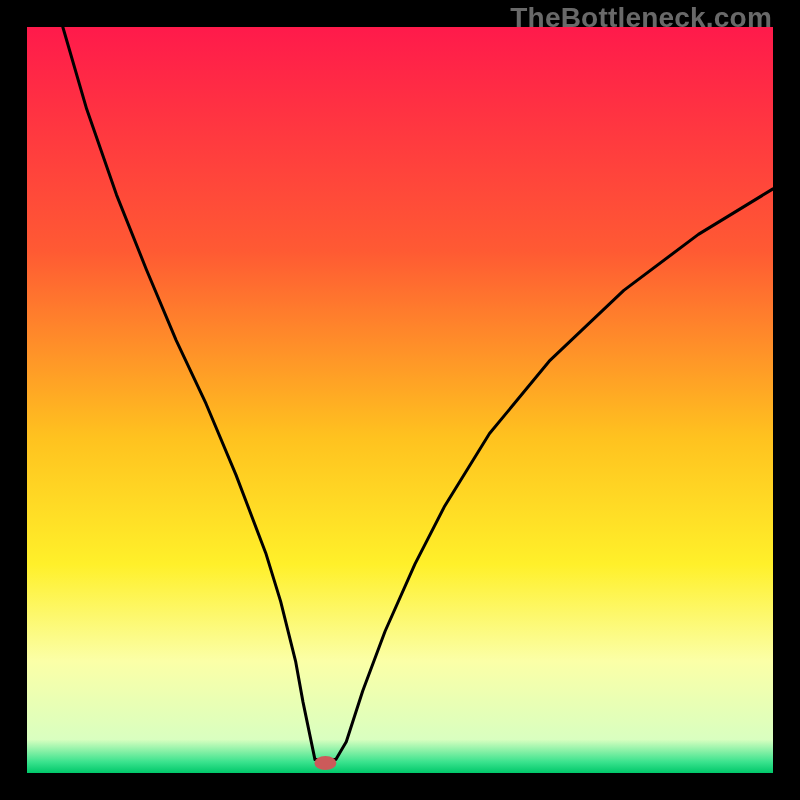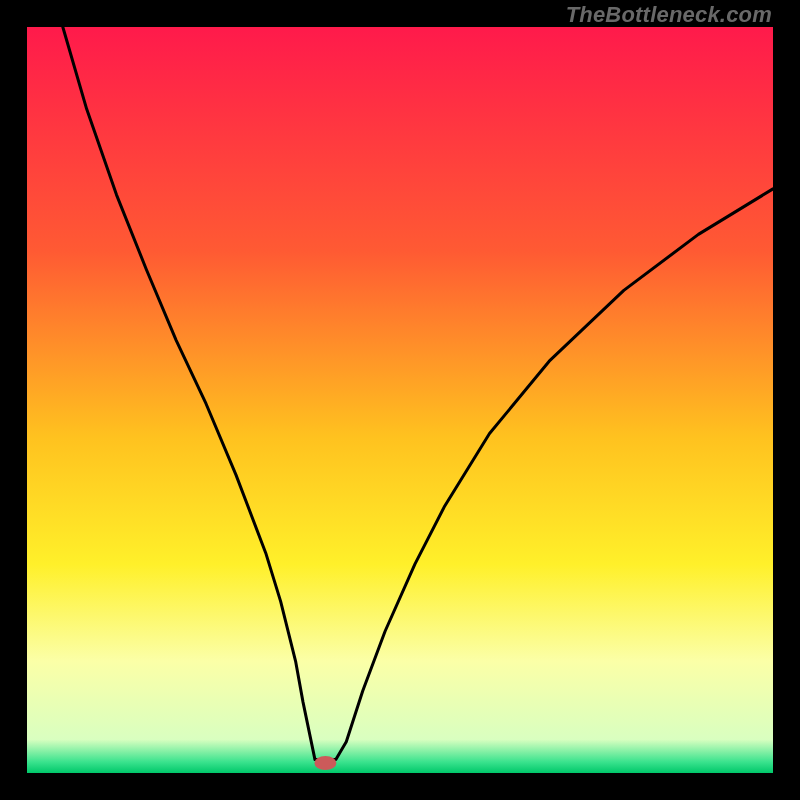--- a/index.html
+++ b/index.html
@@ -14,25 +14,24 @@
     position: relative;
     width: 800px;
     height: 800px;
     background: #000;
   }
   .watermark {
     position: absolute;
     top: 2px;
     right: 28px;
     font-family: Arial, Helvetica, sans-serif;
-    font-size: 22px;
+    font-size: 28px;
     font-weight: bold;
     color: #696969;
     letter-spacing: 0.2px;
-    font-style: italic;
   }
   svg {
     position: absolute;
     top: 0;
     left: 0;
   }
 </style>
 </head>
 <body>
 <div class="frame">

